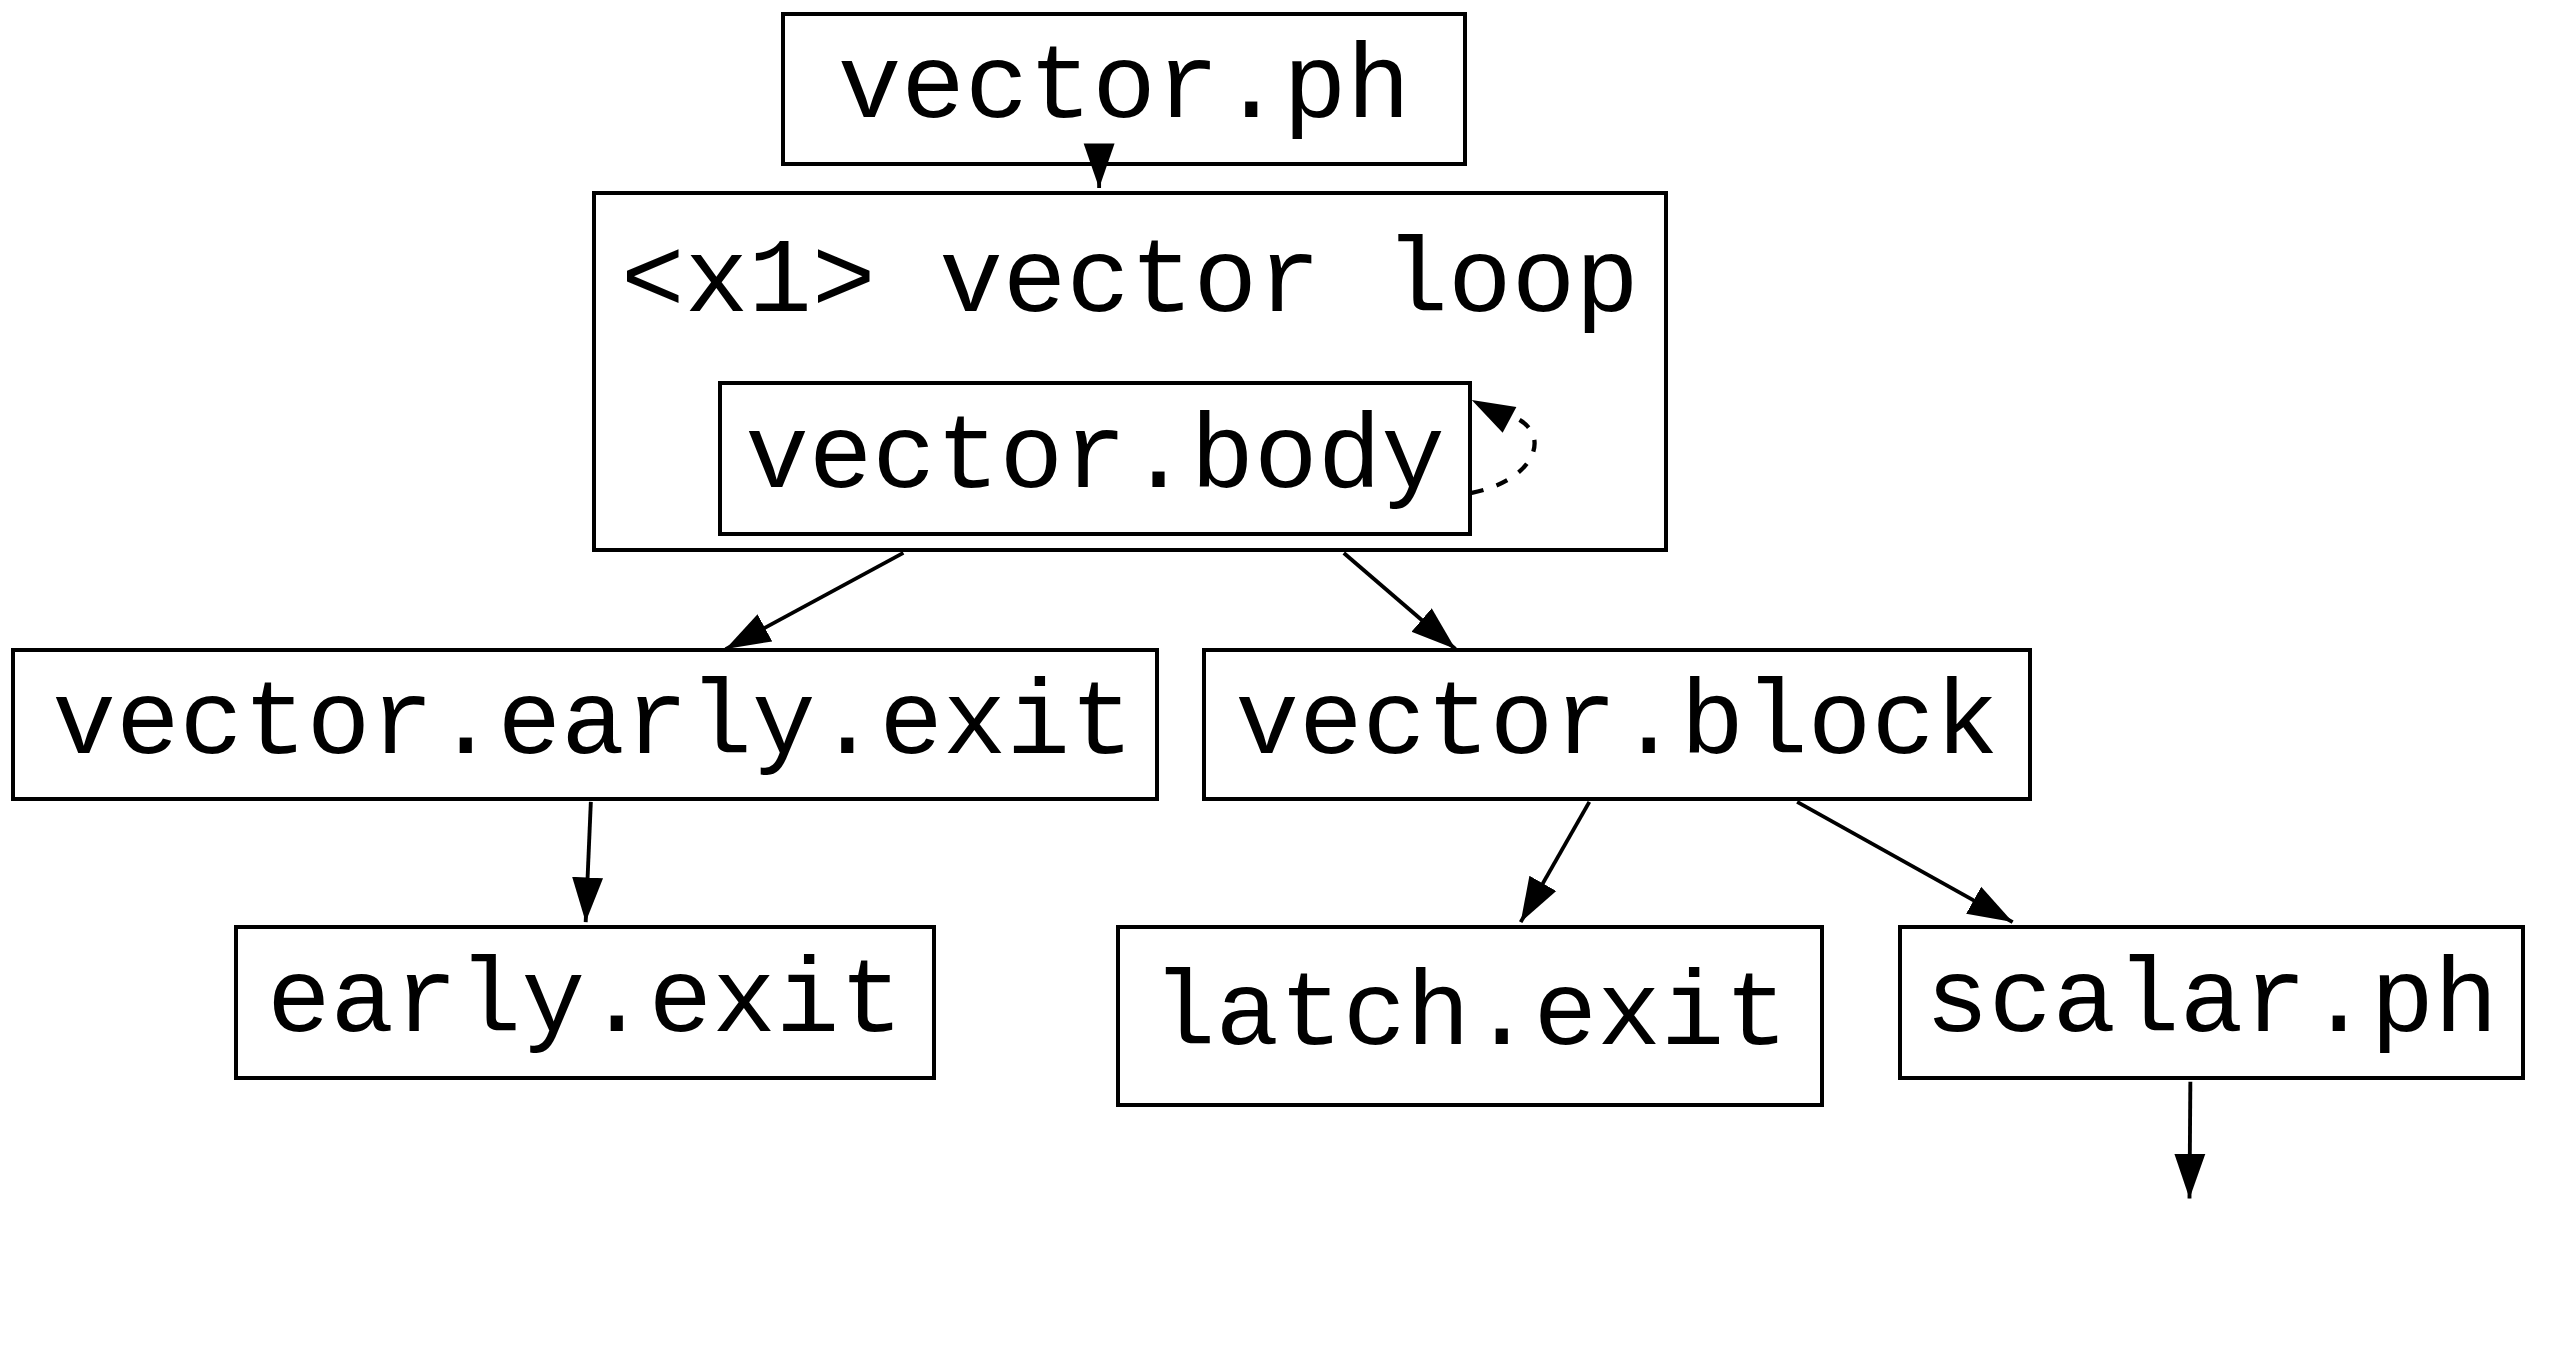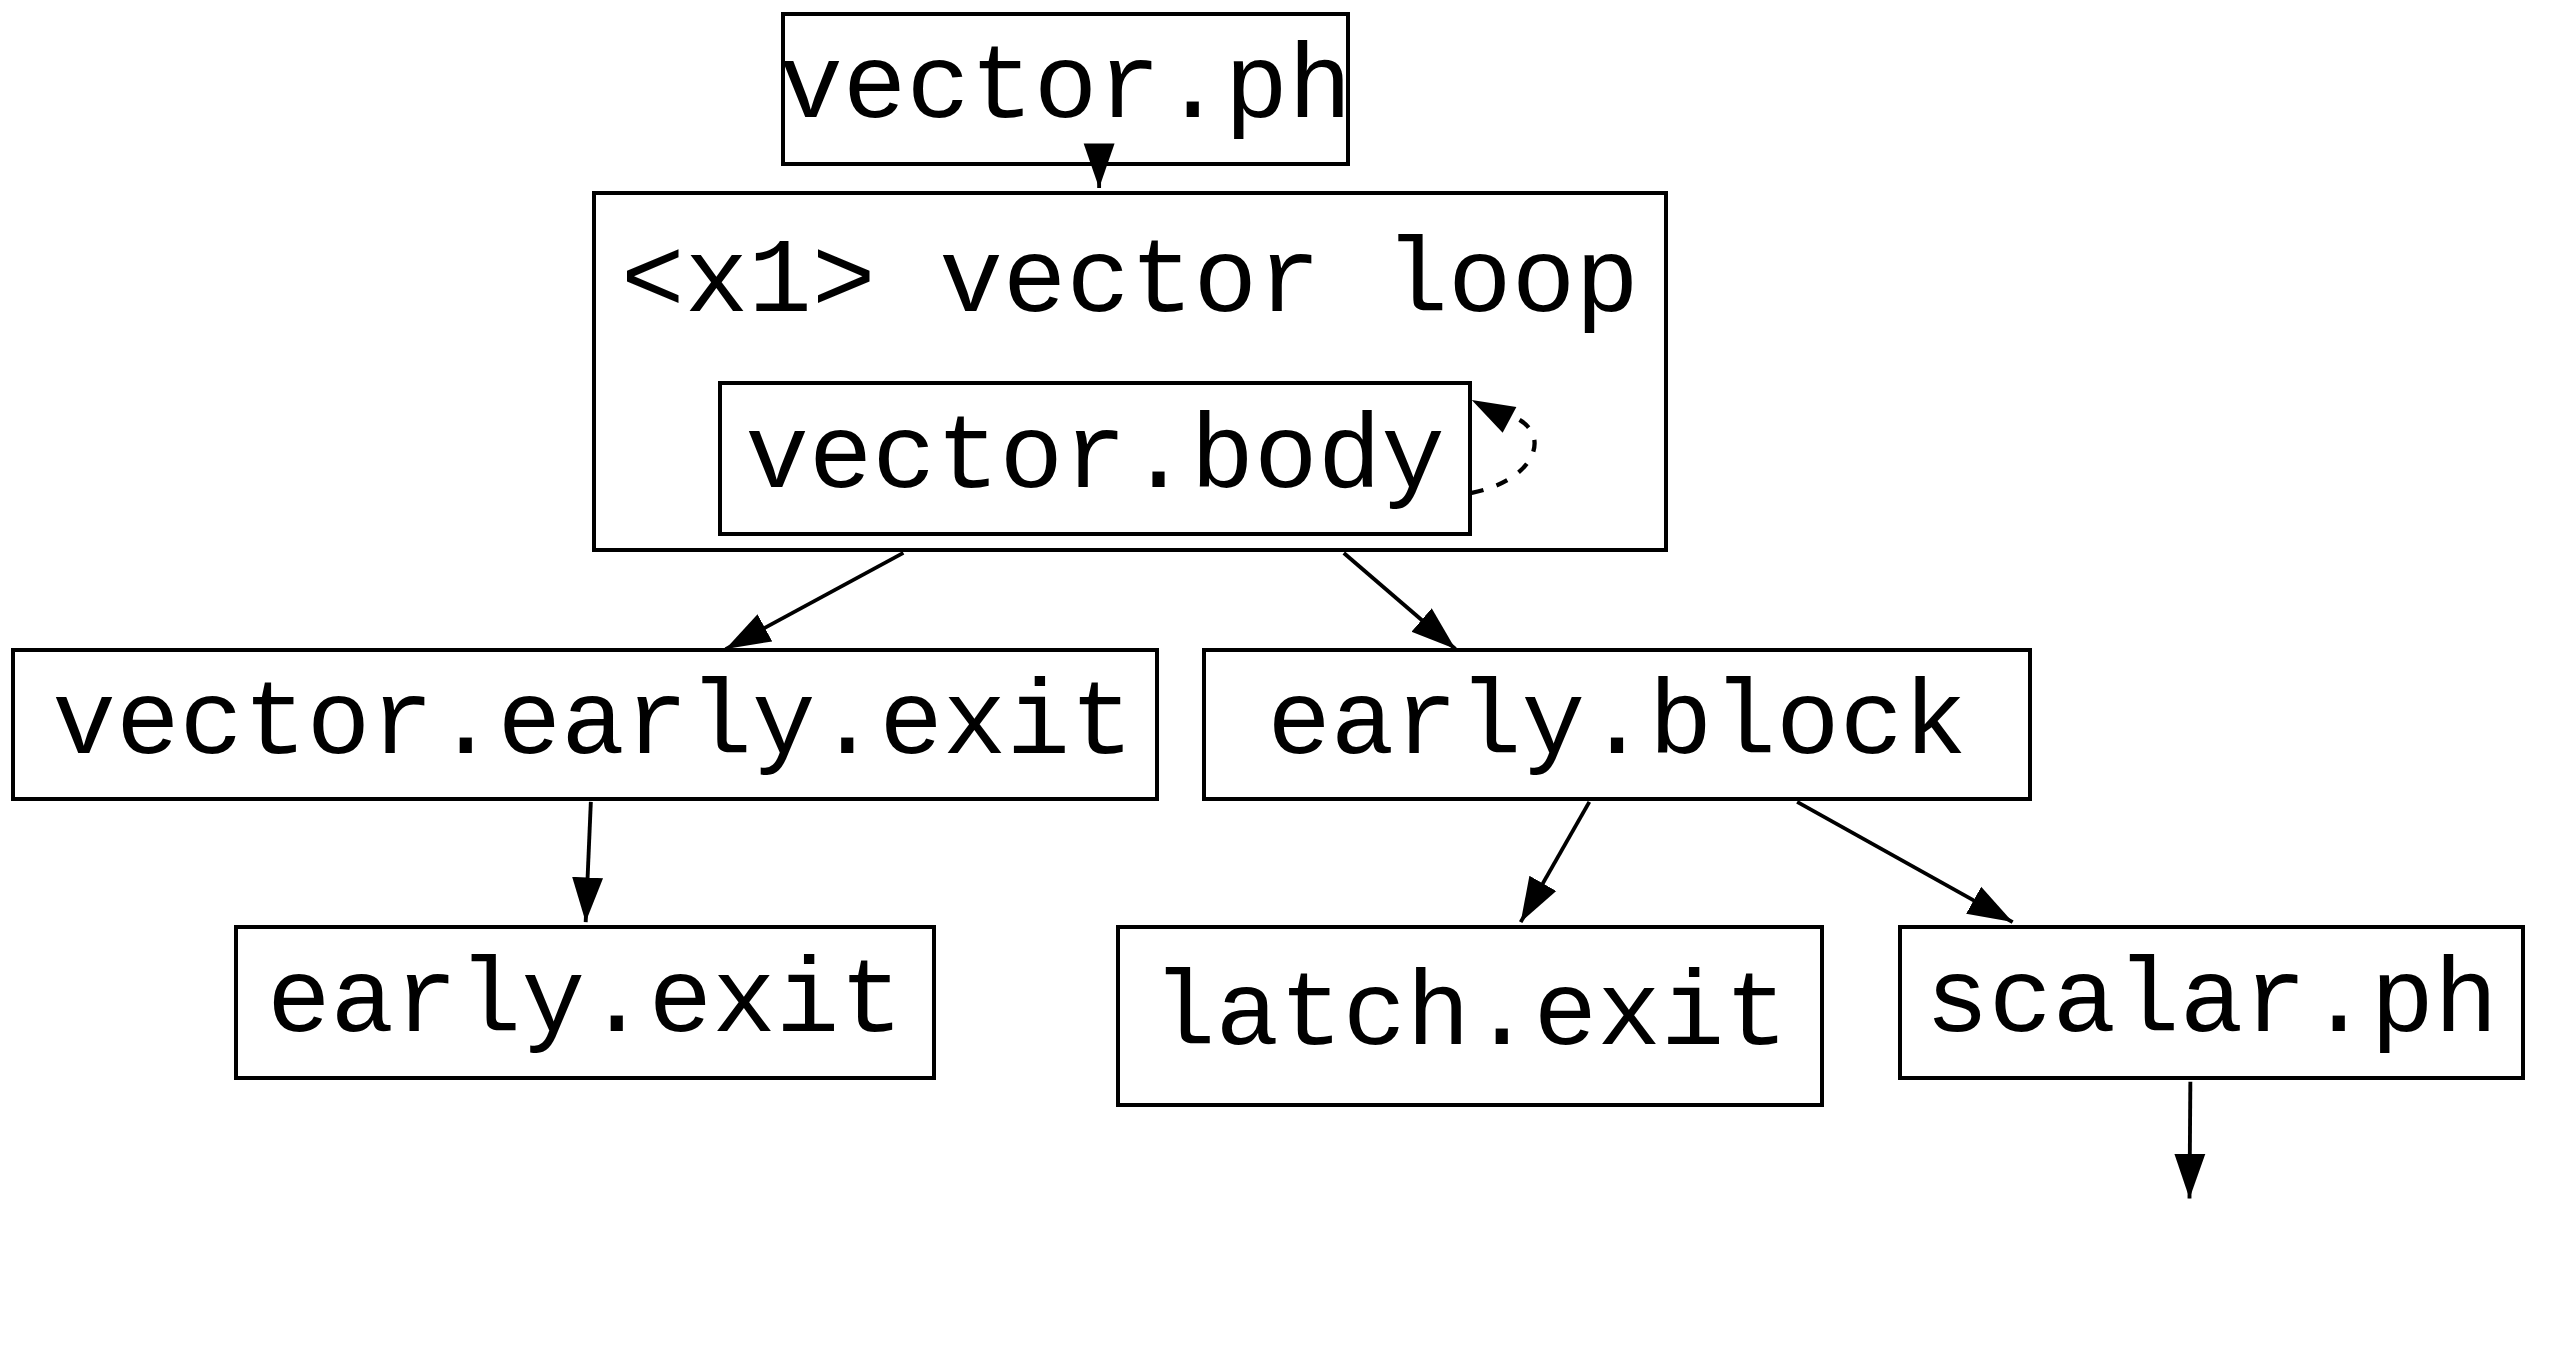--- a/index.html
+++ b/index.html
@@ -26,39 +26,39 @@
     display:flex; align-items:center; justify-content:center;
     font-size:106px; line-height:1; white-space:pre;
   }
   svg.edges { position:absolute; left:0; top:0; pointer-events:none; }
 </style>
 </head>
 <body>
 
 <div class="canvas">
 
-  <div class="node" style="left:781px; top:12px; width:569px; height:154px;">
+  <div class="node" style="left:781px; top:12px; width:686px; height:154px;">
     <span>vector.ph</span>
   </div>
 
   <div class="cluster" style="left:592px; top:191px; width:1076px; height:361px;">
     <div class="cluster-label">
       <span>&lt;x1&gt; vector loop</span>
     </div>
     <div class="inner-node" style="left:122px; top:174px; width:754px; height:155px;margin-top:12px;">
       <span>vector.body</span>
     </div>
   </div>
 
   <div class="node" style="left:11px; top:648px; width:1148px; height:153px;padding-left:16px;">
     <span>vector.early.exit</span>
   </div>
 
   <div class="node" style="left:1202px; top:648px; width:830px; height:153px;">
-    <span>early.block</span>
+    <span>vector.block</span>
   </div>
 
   <div class="node" style="left:234px; top:925px; width:702px; height:155px;">
     <span>early.exit</span>
   </div>
 
   <div class="node" style="left:1116px; top:925px; width:708px; height:182px;">
     <span>latch.exit</span>
   </div>
 

